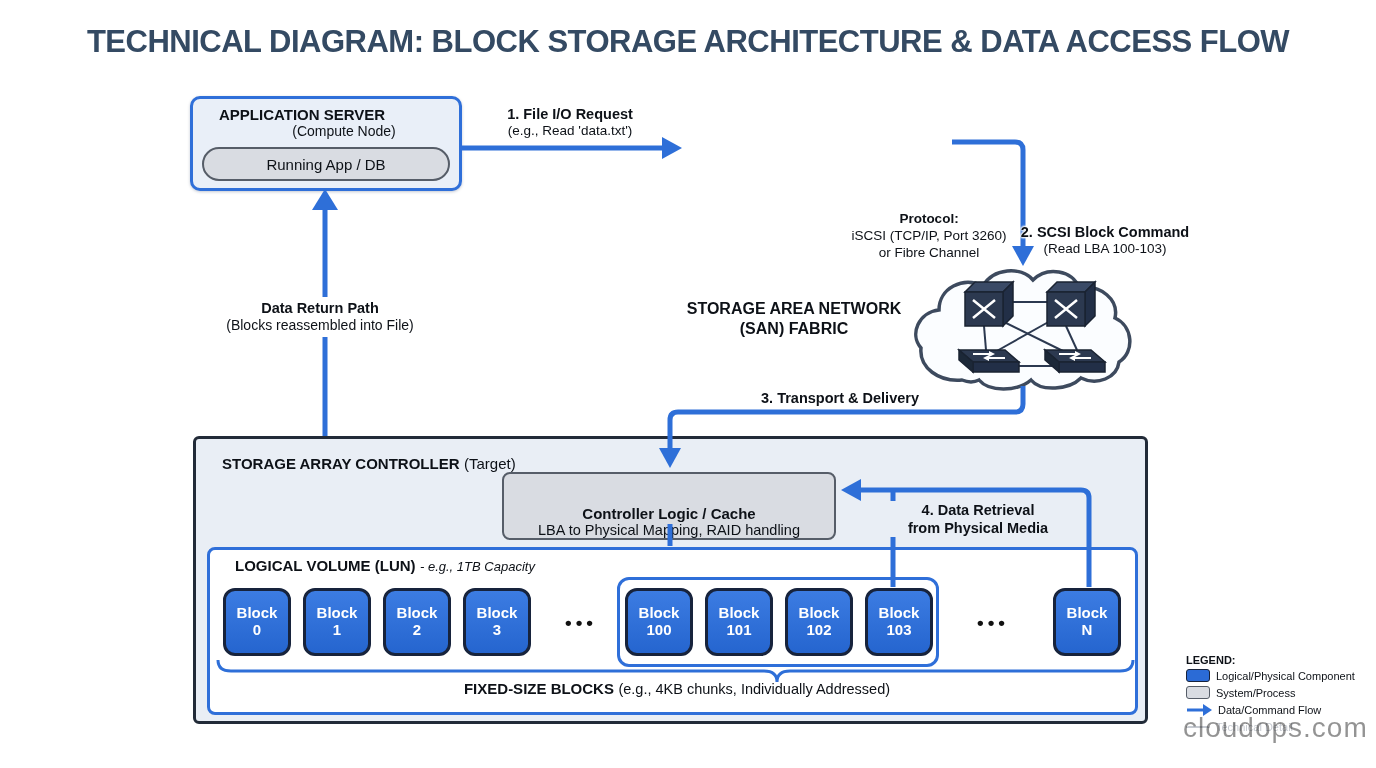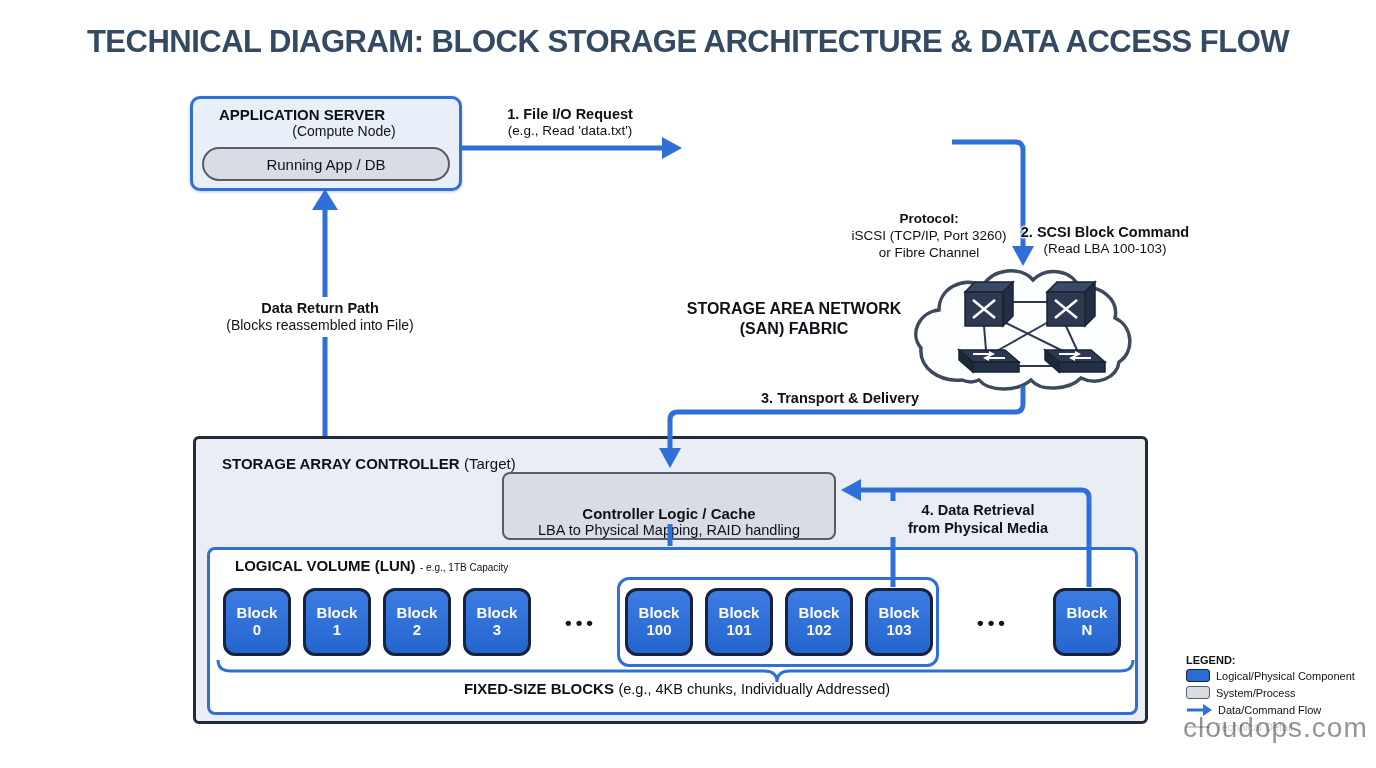--- a/index.html
+++ b/index.html
@@ -68,21 +68,21 @@
   </div>
 
   <div class="abs gray-box z2" style="left:502px;top:472px;width:334px;height:68px;border-width:2.5px;justify-content:flex-end;">
     <span style="font-size:15px;font-weight:bold;">Controller Logic / Cache</span>
     <span style="font-size:14.5px;">LBA to Physical Mapping, RAID handling</span>
   </div>
 
   <div class="abs lun-box z2" style="left:207px;top:547px;width:931px;height:168px;">
     <div style="padding:7px 0 0 10px;">
       <span class="box-title">LOGICAL VOLUME (LUN)</span>
-      <span style="font-size:10px;">- e.g., 1TB Capacity</span>
+      <span style="font-size:13px;font-style:italic;">- e.g., 1TB Capacity</span>
     </div>
   </div>
 
   <div class="abs group-box z2" style="left:617px;top:577px;width:322px;height:90px;"></div>
 
   <div class="abs block z3" style="left:223px;top:588px;">
     <span>Block</span>
       <span>0</span>
     </div>
   <div class="abs block z3" style="left:303px;top:588px;">

